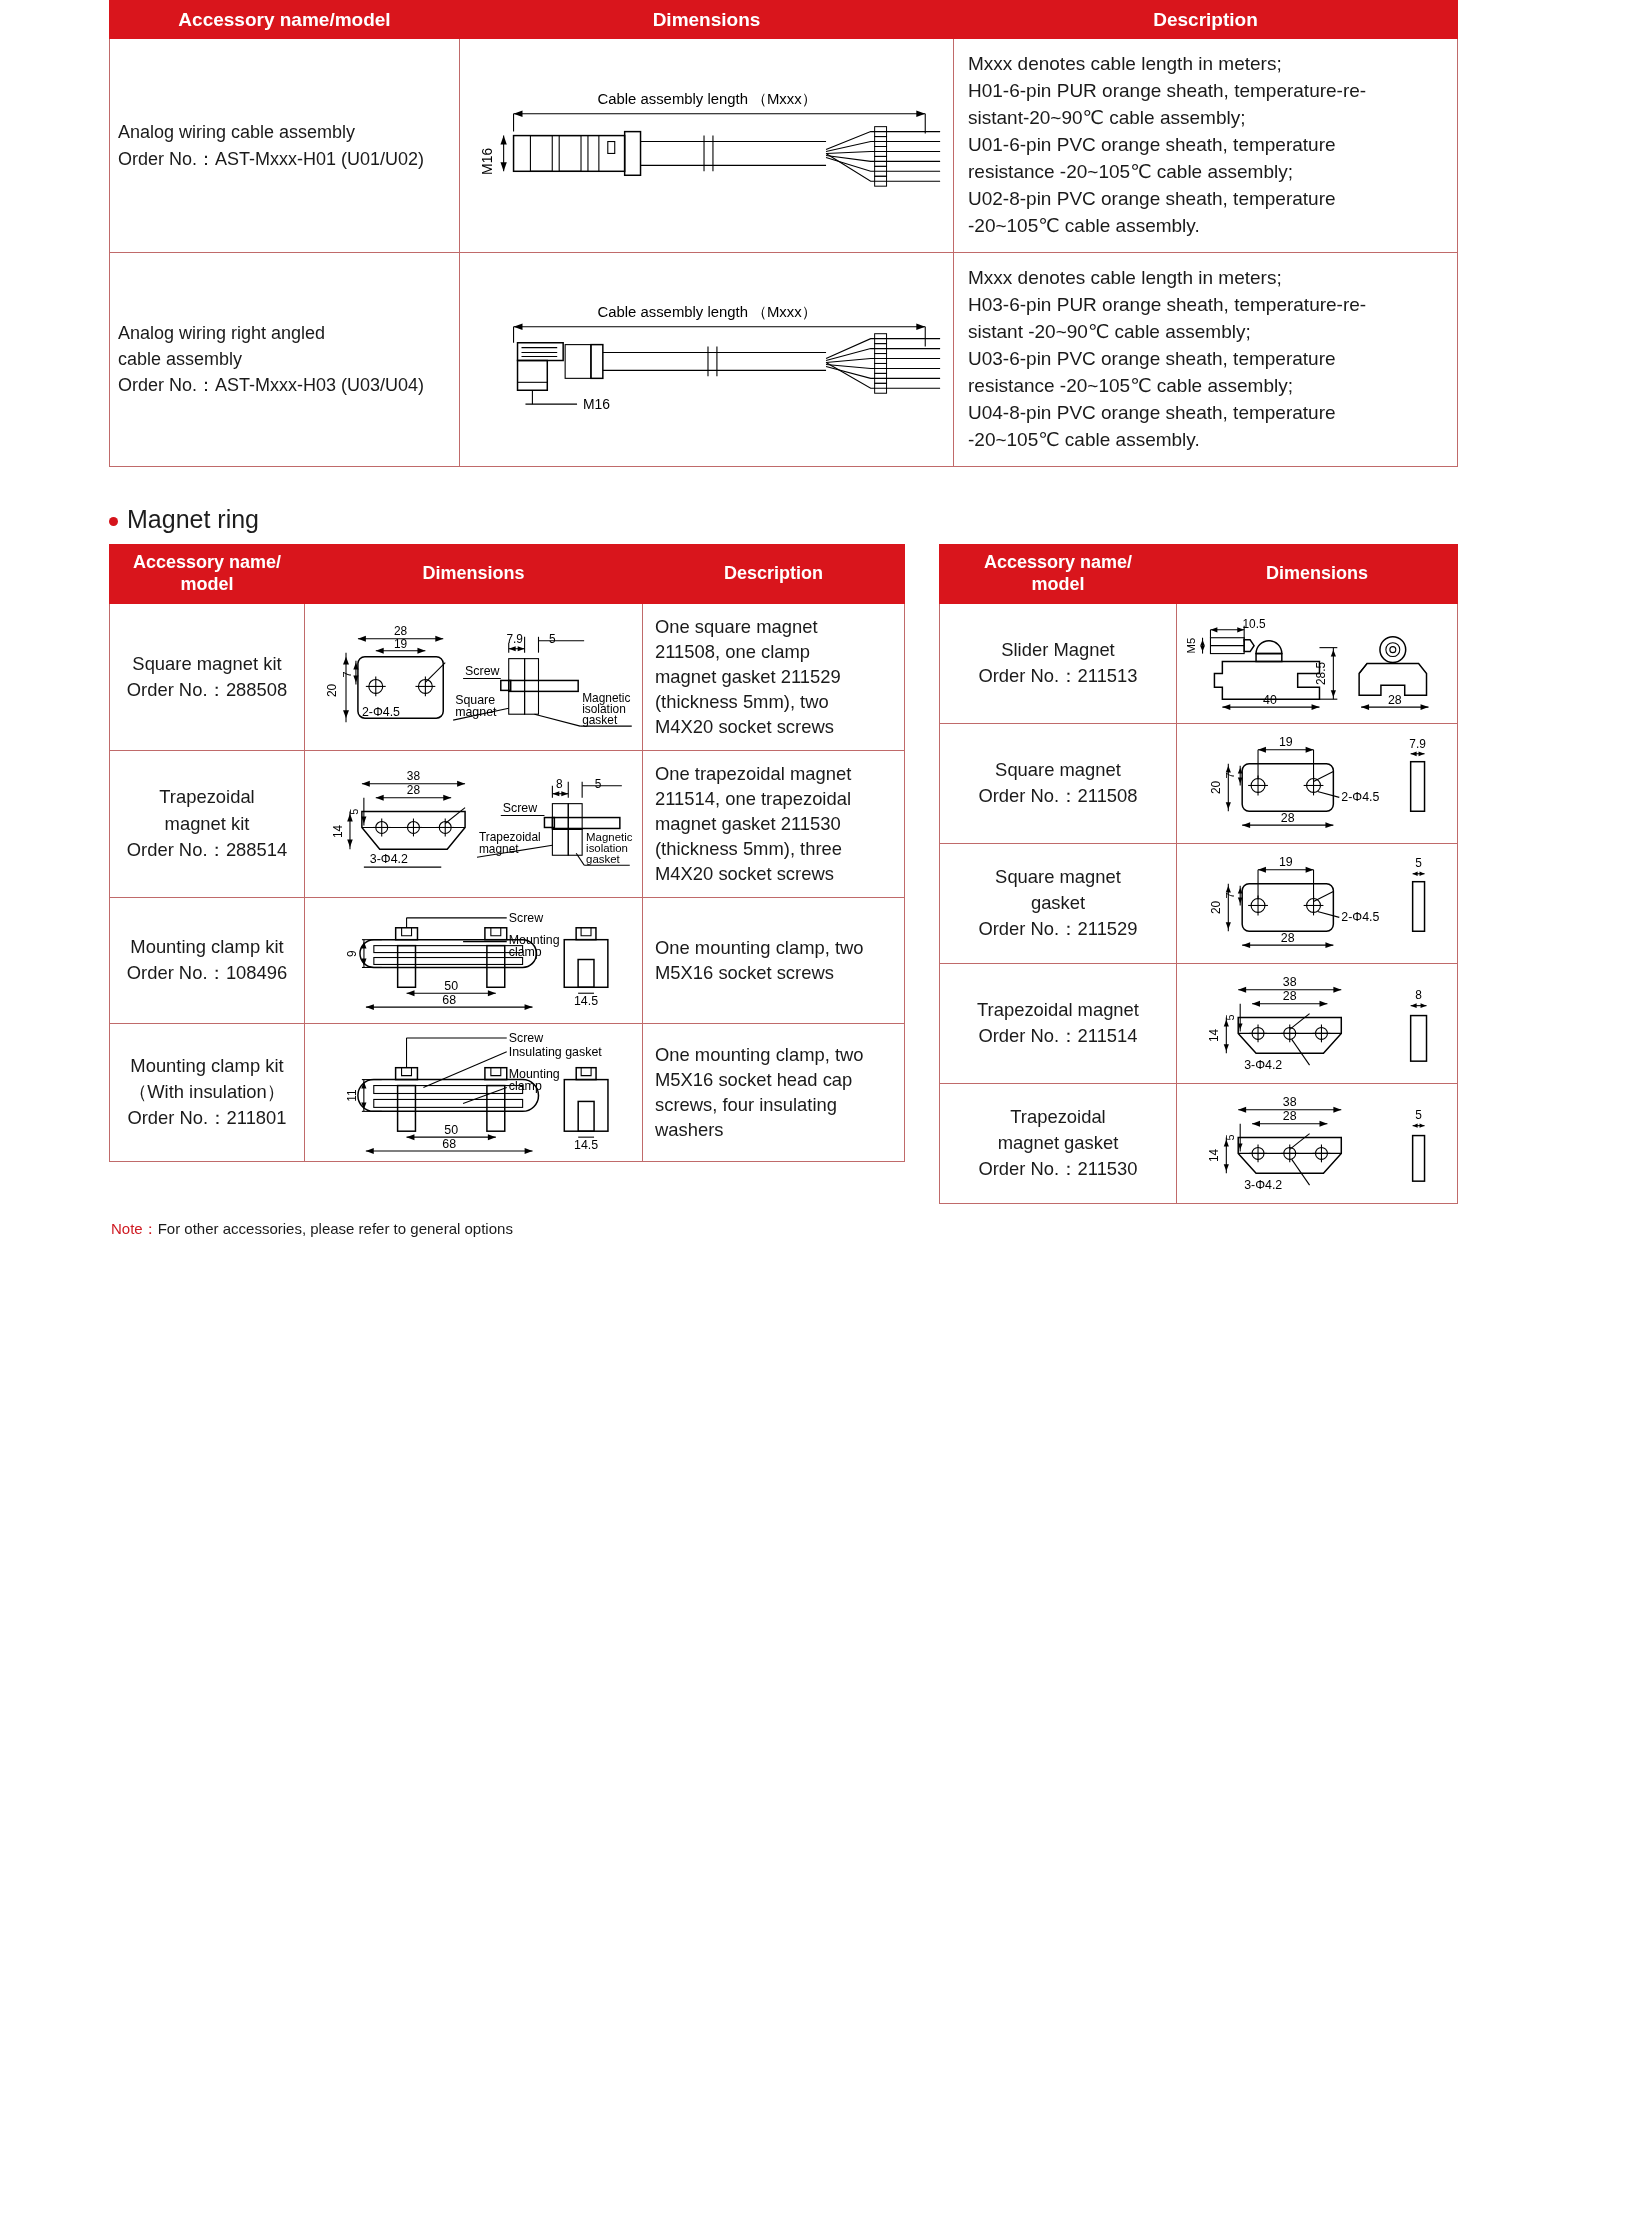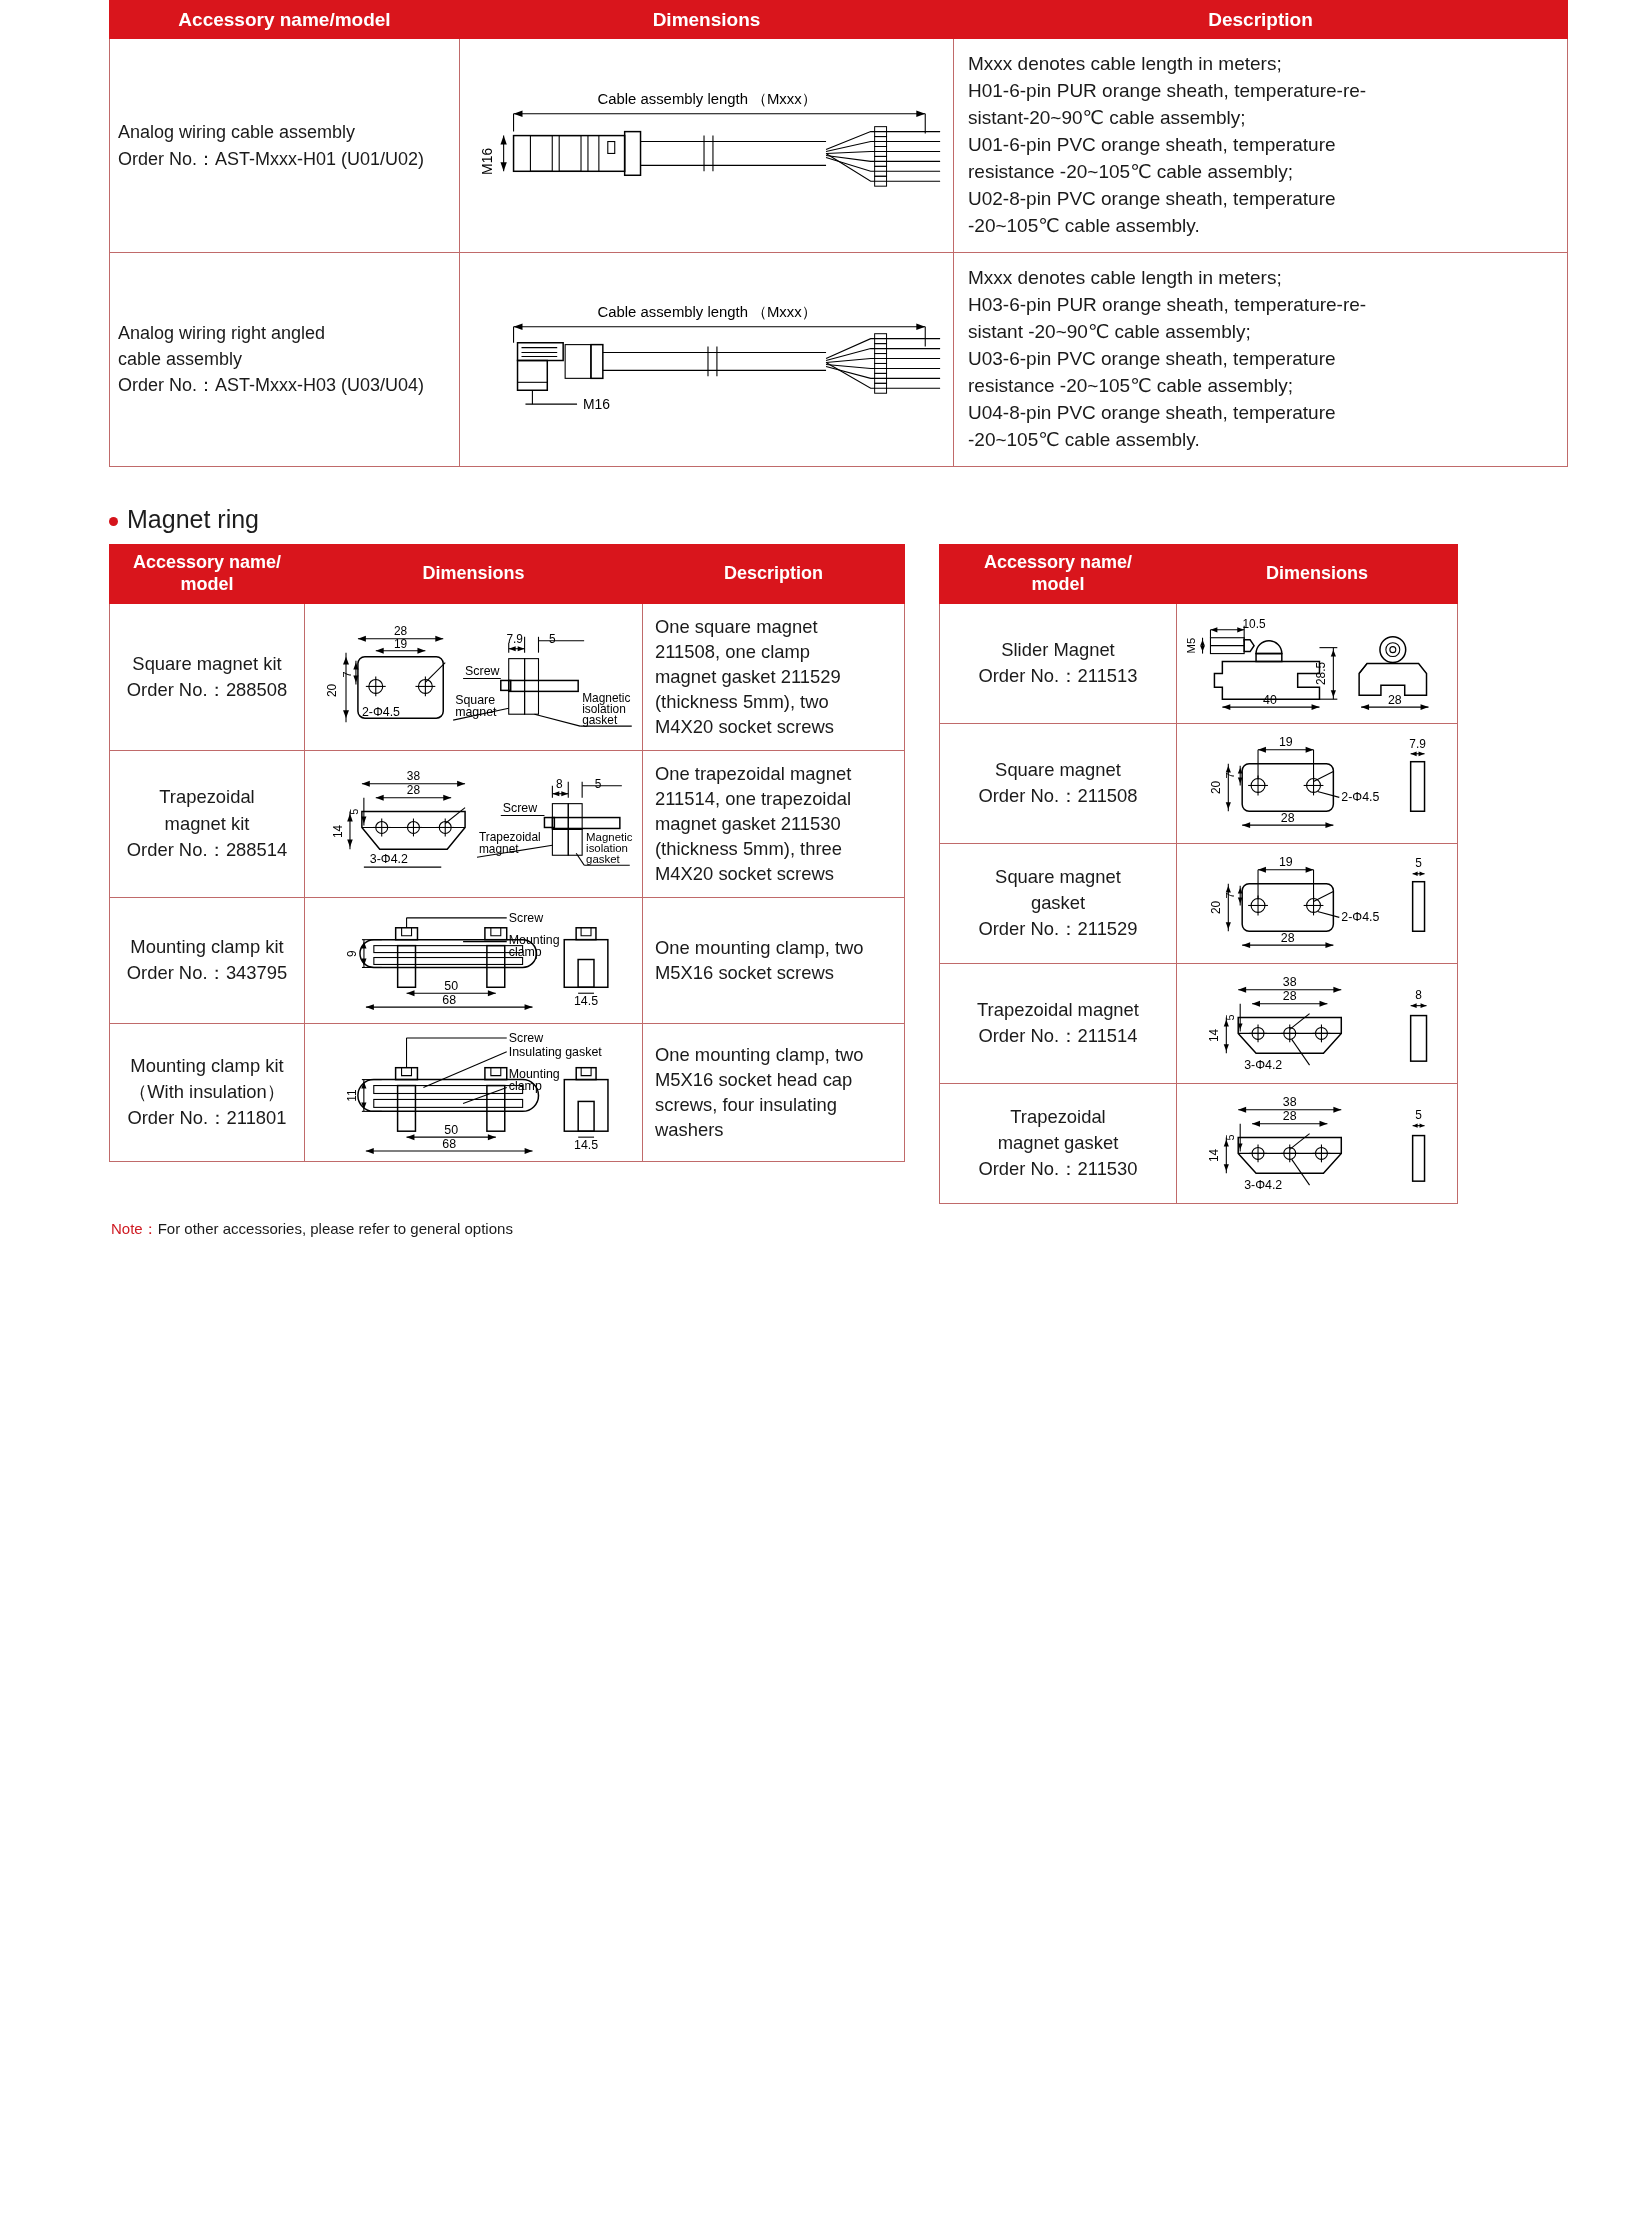--- a/index.html
+++ b/index.html
@@ -24,21 +24,21 @@
   .sec-label{font-size:25px;color:#1d1d1d;}
 
   
   table{border-collapse:collapse;table-layout:fixed;}
   .tbl{border:1px solid #c06a6a;}
   .tbl th{background:#d9151c;color:#fff;font-weight:bold;text-align:center;
     border:1px solid #d9151c;padding:7px 4px;line-height:1.22;}
   .tbl td{border:1px solid #c06a6a;vertical-align:middle;}
 
   
-  .plug-tbl{width:1459px;margin-left:109px;}
+  .plug-tbl{width:1349px;margin-left:109px;}
   .plug-tbl th{font-size:19px;}
   .plug-tbl .c-name{width:350px;}
   .plug-tbl .c-dim{width:494px;}
   .plug-tbl .c-desc{width:auto;}
   .cell-name{text-align:left;font-size:18px;line-height:1.45;padding:10px 8px;}
   .cell-desc{font-size:19px;line-height:1.42;padding:12px 8px 12px 14px;vertical-align:top;}
   .cell-dim{padding:6px 4px;text-align:center;}
 
   
   .mag-wrap{display:flex;gap:34px;margin-left:109px;align-items:flex-start;}
@@ -388,21 +388,21 @@
             <div>211514, one trapezoidal</div>
             <div>magnet gasket  211530</div>
             <div>(thickness 5mm), three</div>
             <div>M4X20 socket screws</div>
           </td>
         </tr>
 
         <tr>
           <td class="m-name">
             <div>Mounting clamp kit</div>
-            <div>Order No.：343795</div>
+            <div>Order No.：108496</div>
           </td>
           <td class="m-dim">
             <svg width="320" height="117" viewBox="0 0 322 118">
 
               <path class="ln w12" d="M60 38 h150 a14 14 0 0 1 0 28 h-150 a14 14 0 0 1 0 -28 z"></path>
               <rect class="ln w1" x="60" y="44" width="150" height="7" fill="#d9d9d9"></rect>
               <rect class="ln w1" x="60" y="56" width="150" height="7" fill="#d9d9d9"></rect>
               <rect class="ln w12" x="84" y="44" width="18" height="42"></rect>
               <rect class="ln w12" x="174" y="44" width="18" height="42"></rect>
 

